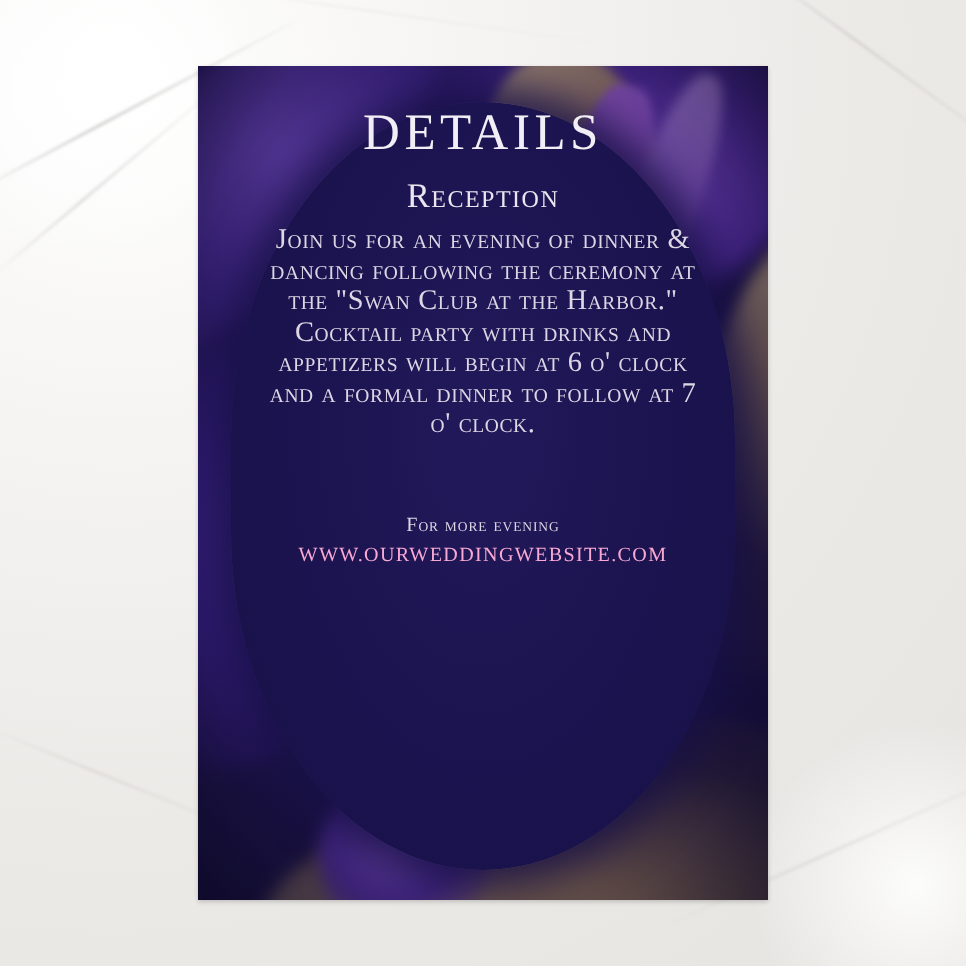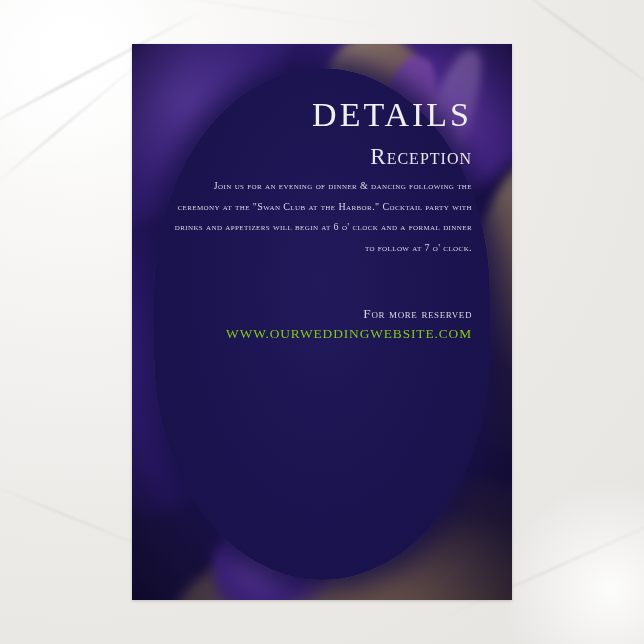--- a/index.html
+++ b/index.html
@@ -152,23 +152,23 @@
     height: 512px;
     border-radius: 50% / 44%;
     background: radial-gradient(ellipse at 50% 42%, #21195a 0%, #1c1450 50%, #181046 100%);
     box-shadow: 0 0 26px 12px rgba(24,16,70,0.85);
   }
 
   
   .content {
     position: absolute;
     left: 40px;
-    top: 52px;
+    top: 26px;
     width: 300px;
-    text-align: right;
+    text-align: center;
     color: #e7e2ea;
   }
   .title {
     font-family: "Liberation Serif", serif;
     font-size: 34px;
     letter-spacing: 3px;
     color: #f2eef5;
     margin: 0 0 10px 0;
     font-weight: normal;
     font-variant: small-caps;
@@ -179,42 +179,42 @@
     font-size: 23px;
     color: #eae5ef;
     margin: 12px 0 6px 0;
     font-weight: normal;
     letter-spacing: 1px;
     font-variant: small-caps;
   }
   .section-head.tight { margin-top: 4px; }
   .body-text {
     font-family: "Liberation Serif", serif;
-    font-size: 10px;
+    font-size: 19px;
     line-height: 20.5px;
     color: #ddd6e4;
     margin: 0;
     letter-spacing: 0.4px;
     font-variant: small-caps;
   }
   .spacer-lg { height: 26px; }
   .spacer-md { height: 20px; }
   .footer-note {
     font-family: "Liberation Serif", serif;
     font-size: 13.4px;
     line-height: 19px;
     color: #ddd6e4;
     letter-spacing: 0.6px;
     font-variant: small-caps;
     margin: 0;
   }
   .website {
     font-family: "Liberation Serif", serif;
     font-size: 13.4px;
-    color: #84cc16;
+    color: #f9a8d4;
     letter-spacing: 0.9px;
     text-transform: uppercase;
     margin: 3px 0 0 0;
   }
 </style>
 </head>
 <body>
 
 <div id="page">
   <div class="marble-blotch b1"></div>
@@ -246,17 +246,17 @@
       <h1 class="title">DETAILS</h1>
 
       <h2 class="section-head tight">Reception</h2>
       <p class="body-text">Join us for an evening of dinner &amp; dancing following the ceremony at the "Swan Club at the Harbor." Cocktail party with drinks and appetizers will begin at 6 o' clock and a formal dinner to follow at 7 o' clock.</p>
 
       <div class="spacer-lg"></div>
 
 
       <div class="spacer-md"></div>
 
-      <p class="footer-note">For more reserved</p>
+      <p class="footer-note">For more evening</p>
       <p class="website">WWW.OURWEDDINGWEBSITE.COM</p>
     </div>
   </div>
 </div>
 
 </body></html>

